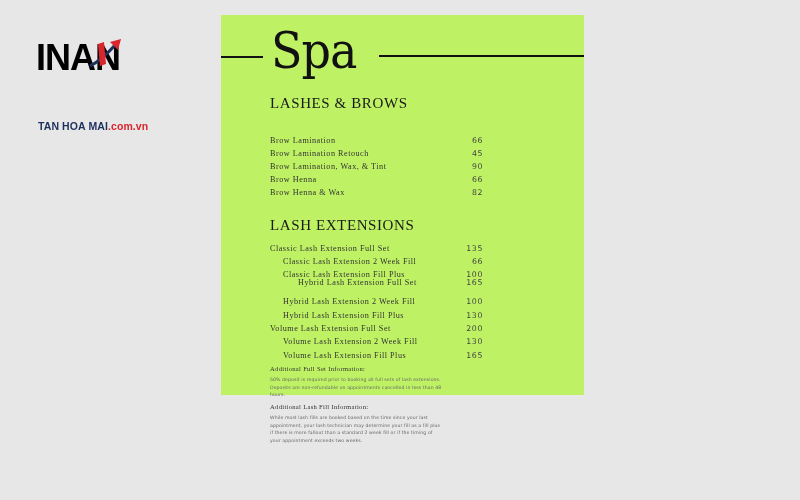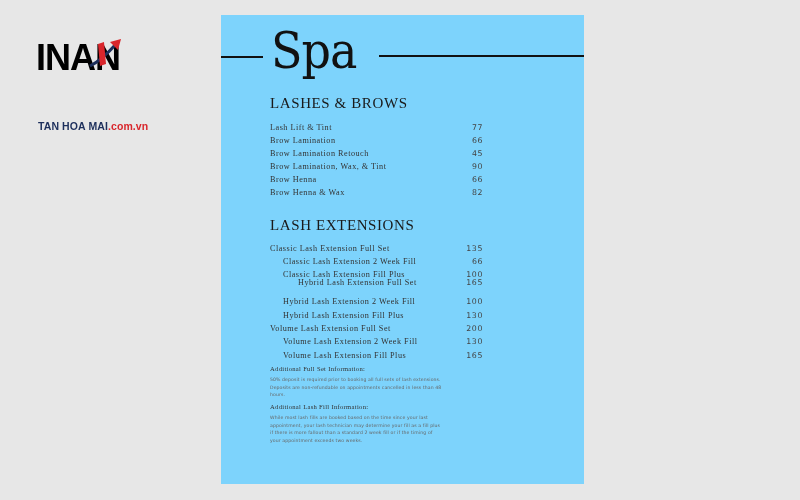--- a/index.html
+++ b/index.html
@@ -22,22 +22,22 @@
     }
     .logo-sub {
       position: absolute; left: 2px; top: 36px;
       font-family: "Liberation Sans", sans-serif; font-size: 10.5px; font-weight: bold;
       color: #1d2f5c; white-space: nowrap; letter-spacing: 0.1px; margin-top: 44px;
     }
     .logo-sub .domain { color: #d9262c; }
 
     
     .page {
-      position: absolute; left: 221px; top: 15px; width: 363px; height: 469px;
-      background: #7dd3fc;
+      position: absolute; left: 221px; top: 15px; width: 363px; height: 380px;
+      background: #bef264;
     }
     .header-rule-left {
       position: absolute; left: 0; top: 41px; width: 42px; height: 2px; background: #111;
     }
     .header-rule-right {
       position: absolute; left: 158px; top: 40px; width: 205px; height: 2px; background: #111;
     }
     .title {
       position: absolute; left: 50px; top: 6px;
       font-family: "DejaVu Serif", serif; font-weight: 300;
@@ -88,24 +88,20 @@
     </div>
   </div>
 
   <div class="page">
     <div class="header-rule-left"></div>
     <div class="title">Spa</div>
     <div class="header-rule-right"></div>
 
     <div class="section-heading" style="top:80px;">LASHES &amp; BROWS</div>
 
-    <div class="menu-row" style="top:106px;">
-      <span>Lash Lift &amp; Tint</span>
-      <span class="price">77</span>
-    </div>
     <div class="menu-row" style="top:119px;">
       <span>Brow Lamination</span>
       <span class="price">66</span>
     </div>
     <div class="menu-row" style="top:132px;">
       <span>Brow Lamination Retouch</span>
       <span class="price">45</span>
     </div>
     <div class="menu-row" style="top:145px;">
       <span>Brow Lamination, Wax, &amp; Tint</span>

